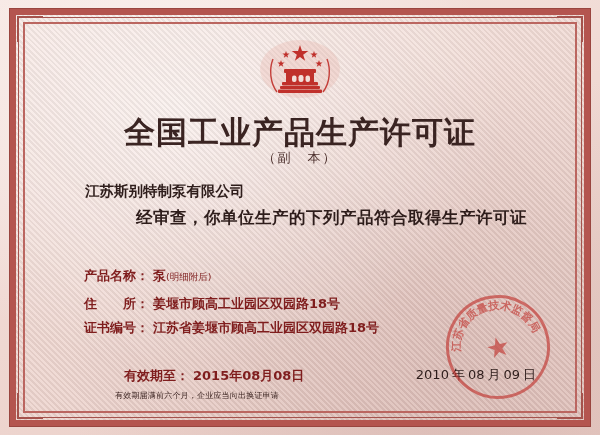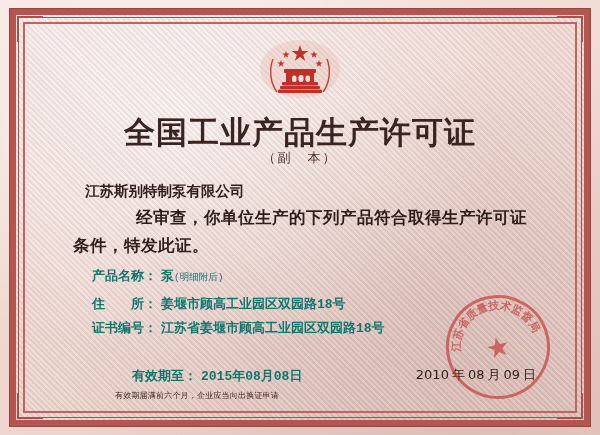--- a/index.html
+++ b/index.html
@@ -159,26 +159,25 @@
     top: 208px;
     left: 45px;
     font-size: 16.5px;
     font-weight: bold;
     color: #2e1d1b;
     letter-spacing: 0.5px;
   }
 
   .field-row {
     position: absolute;
-    left: 64px;
+    left: 56px;
     font-size: 13px;
     font-weight: bold;
-    color: #0f766e;
+    color: #7f1d1d;
     white-space: nowrap;
-    font-family: Liberation Mono, monospace;
   }
   .field-label { display: inline-block; }
   .field-value { display: inline-block; margin-left: 4px; }
   .field-note  { font-size: 9.5px; font-weight: normal; }
 
   #row-product { top: 240px; }
   #row-address { top: 268px; }
   #row-prodsite { top: 292px; }
   #row-certno  { top: 316px; }
   #row-validity { top: 340px; margin-left: 40px; }
@@ -285,21 +284,20 @@
         </g>
       </svg>
     </div>
 
     <div id="title-sub">（副　本）</div>
     <div id="title-main">全国工业产品生产许可证</div>
 
     <div id="company-name">江苏斯别特制泵有限公司</div>
 
     <div id="body-line1">经审查，你单位生产的下列产品符合取得生产许可证</div>
-    <div id="body-line2">条件，特发此证。</div>
 
     <div class="field-row" id="row-product">
       <span class="field-label">产品名称：</span><span class="field-value">泵</span><span class="field-note">(明细附后)</span>
     </div>
 
     <div class="field-row" id="row-address">
       <span class="field-label">住　　所：</span><span class="field-value">姜堰市顾高工业园区双园路18号</span>
     </div>
 
     <div class="field-row" id="row-prodsite">

